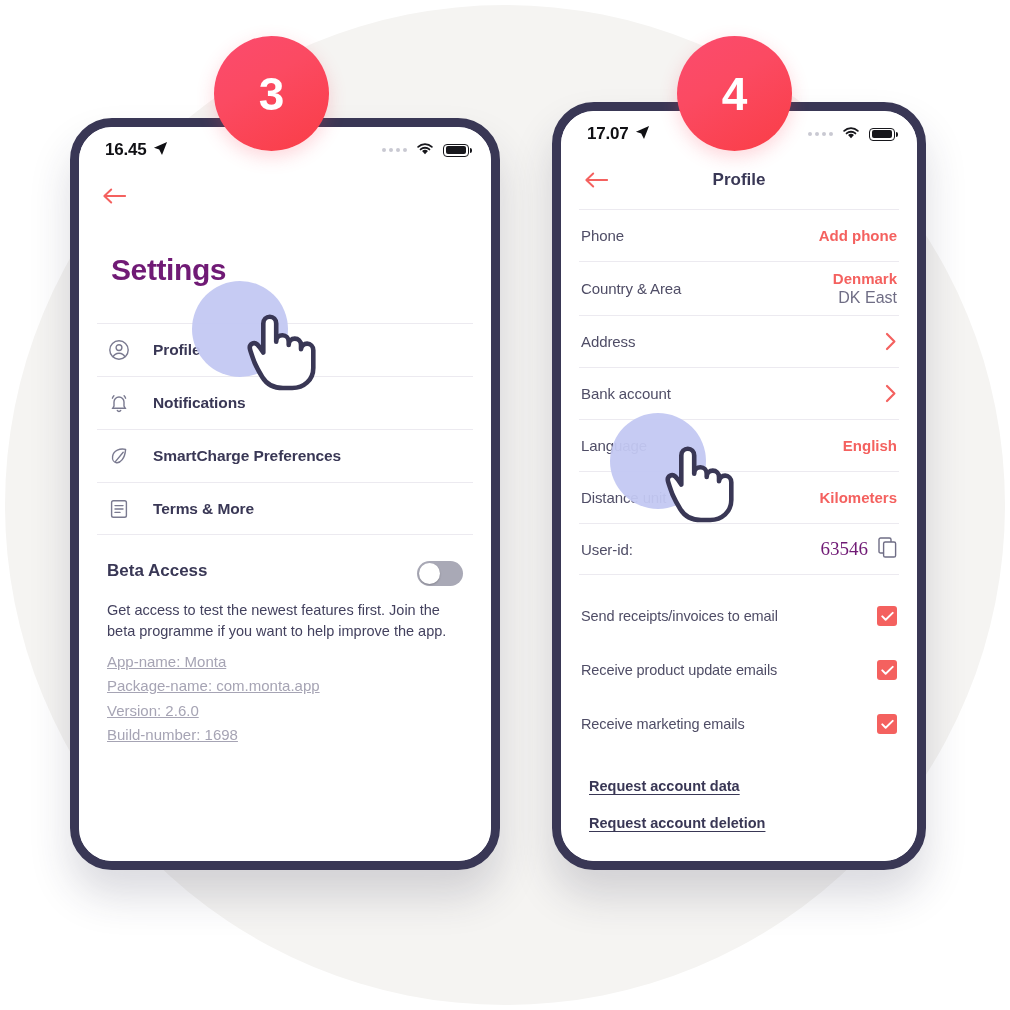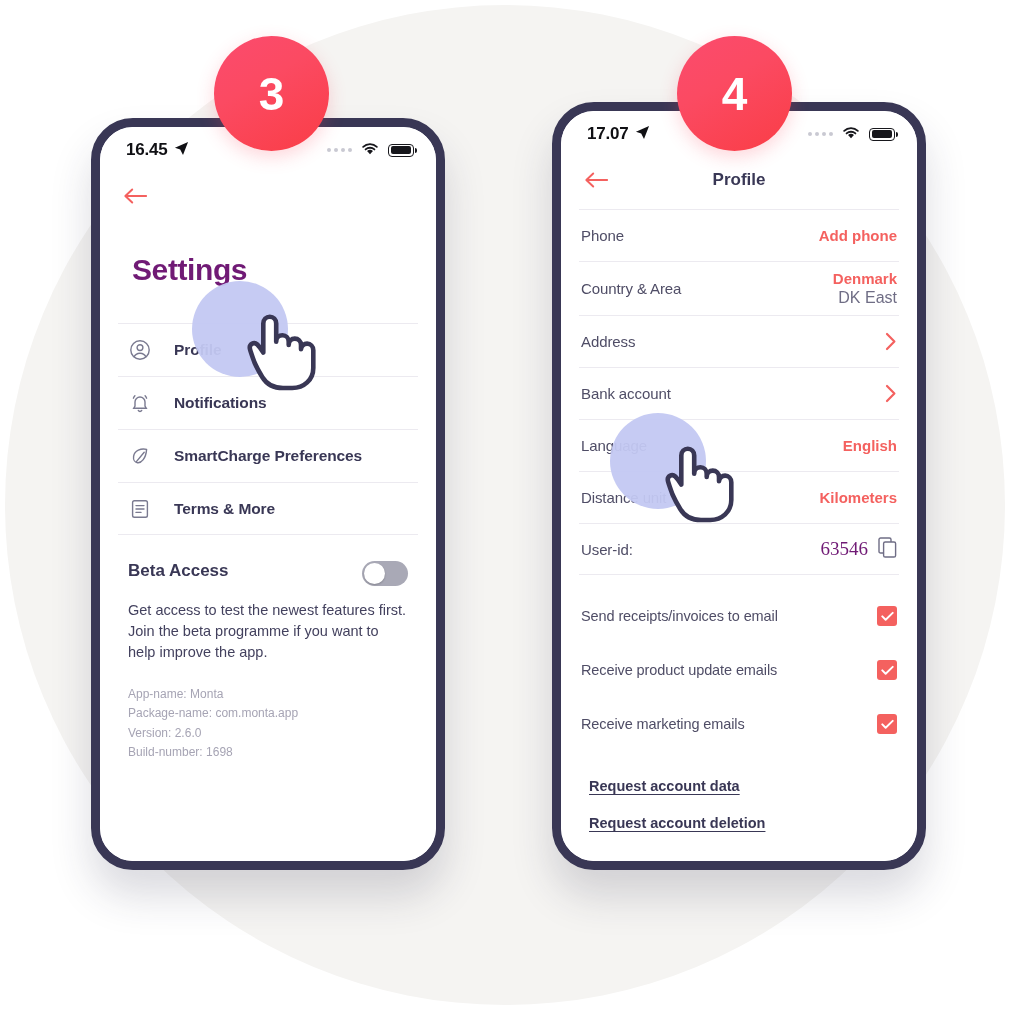--- a/index.html
+++ b/index.html
@@ -29,21 +29,21 @@
 
   
   .phone {
     position: absolute;
     border: 9px solid #393755;
     border-radius: 42px;
     background: #ffffff;
     overflow: hidden;
     box-shadow: 0 26px 40px rgba(40,40,70,0.17);
   }
-  .phone-left  { left: 91px;  top: 118px; width: 354px; height: 752px; }
+  .phone-left  { left: 70px;  top: 118px; width: 430px; height: 752px; }
   .phone-right { left: 552px; top: 102px; width: 374px; height: 768px; }
 
   .screen {
     position: relative;
     width: 100%;
     height: 100%;
     background: #ffffff;
     border-radius: 33px;
     overflow: hidden;
   }
@@ -156,24 +156,25 @@
     background: #ffffff;
     box-shadow: 0 1px 2px rgba(0,0,0,0.22);
   }
   .beta-desc {
     margin: 14px 28px 0 28px;
     font-size: 14.5px;
     line-height: 1.45;
     color: #43415e;
   }
   .app-info {
-    margin: 22px 28px 0 28px;
-    font-size: 12px;
+    margin: 8px 28px 0 28px;
+    font-size: 15px;
     line-height: 1.62;
     color: #a6a4b4;
+    text-decoration: underline;
   }
 
   
   .rows { padding: 0 0 0 0; }
   .row {
     display: flex;
     align-items: center;
     justify-content: space-between;
     min-height: 52px;
     margin: 0 18px;

